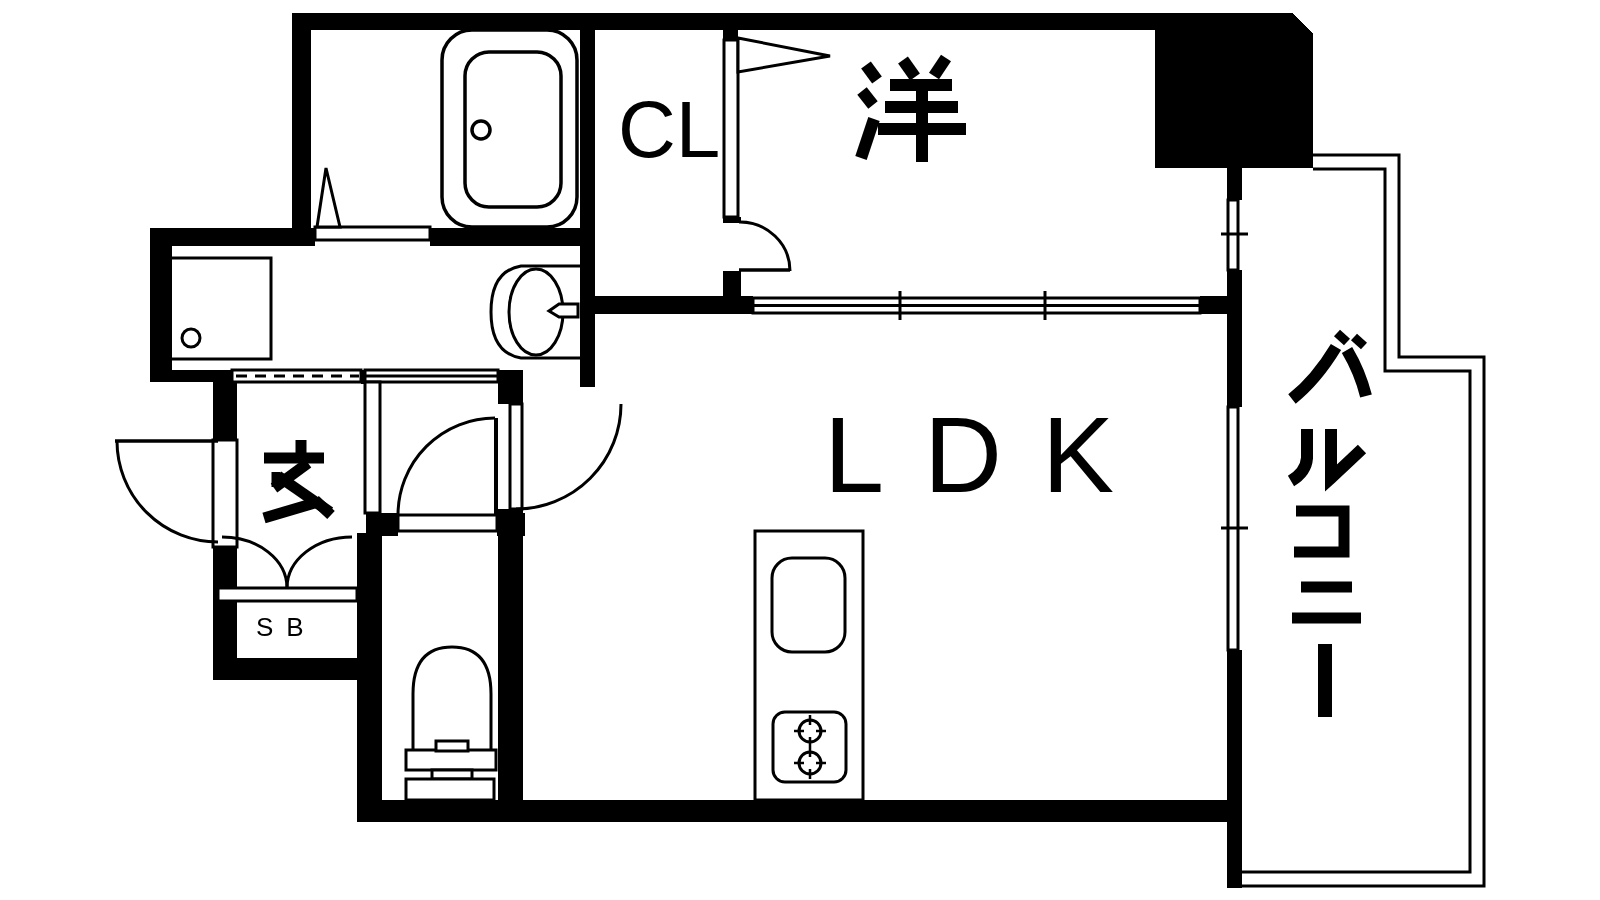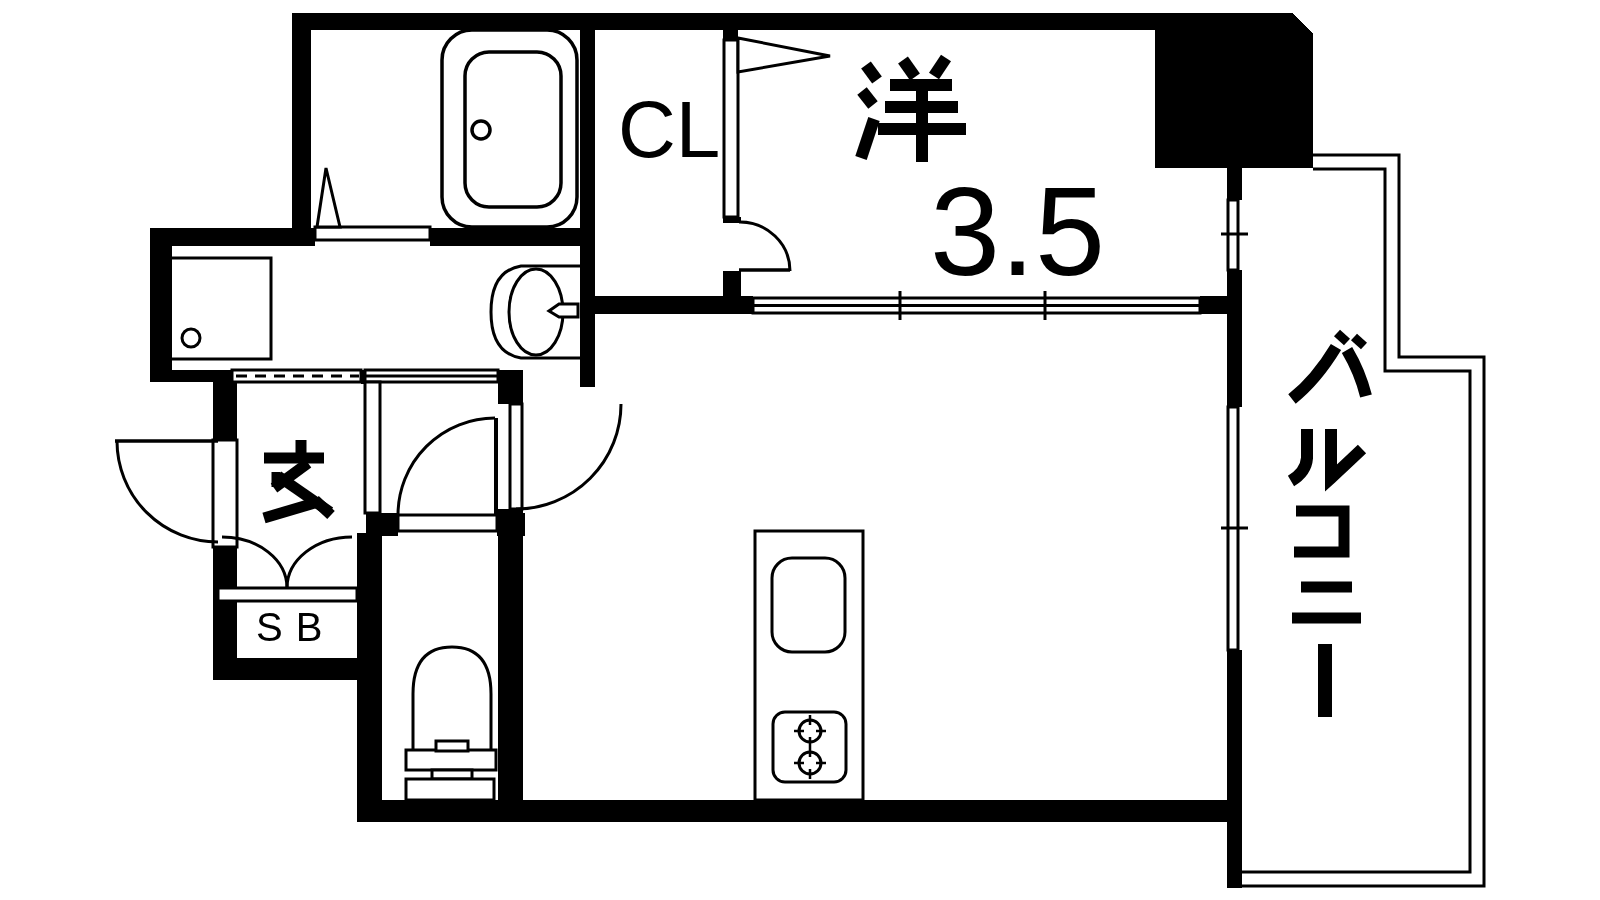--- a/index.html
+++ b/index.html
@@ -4,21 +4,21 @@
 <style>
   html,body{margin:0;padding:0;background:#ffffff;}
   #stage{position:relative;width:1600px;height:900px;background:#fff;overflow:hidden;
          font-family:"Liberation Sans",sans-serif;border-radius:32px;}
   #plan-svg{position:absolute;left:0;top:0;width:1600px;height:900px;}
   .lbl{position:absolute;color:#000;white-space:pre;font-family:"Liberation Sans",sans-serif;}
   #lbl-cl{left:618px;top:87px;width:84px;font-size:80px;line-height:86px;text-align:center;word-break:break-all;}
   #lbl-35{left:930px;top:169px;font-size:126px;line-height:126px;}
   #lbl-ldk{left:824px;top:401px;font-size:108px;line-height:108px;letter-spacing:40px;}
   #lbl-82{left:982px;top:539px;font-size:120px;line-height:120px;}
-  #lbl-sb{left:256px;top:607px;font-size:40px;line-height:40px;letter-spacing:13px;}
+  #lbl-sb{left:256px;top:607px;font-size:26px;line-height:40px;letter-spacing:13px;}
   
   .cjk{color:transparent;}
   #lbl-yo{left:856px;top:52px;font-size:112px;line-height:112px;}
   #lbl-gen{left:255px;top:432px;font-size:90px;line-height:90px;}
   #lbl-balcony{left:1286px;top:330px;font-size:74px;line-height:78px;writing-mode:vertical-rl;}
 </style>
 </head>
 <body>
 
 <div id="stage">
@@ -176,20 +176,20 @@
     <path d="M 1296,511 H 1344 V 552 H 1294" stroke-width="11"></path>
 
     <path d="M 1301,587 H 1352" stroke-width="11"></path>
     <path d="M 1292,618 H 1361" stroke-width="11"></path>
 
     <path d="M 1325,644 V 717" stroke-width="14"></path>
   </g>
 </svg>
 
   <div class="lbl" id="lbl-cl">CL</div>
-  <div class="lbl" id="lbl-35">3.5</div>
+  <div class="lbl" id="lbl-ldk">LDK</div>
   <div class="lbl" id="lbl-sb">SB</div>
 
   <div class="lbl cjk" id="lbl-yo">洋</div>
   <div class="lbl cjk" id="lbl-gen">玄</div>
   <div class="lbl cjk" id="lbl-balcony">バルコニー</div>
 
 </div>
 
 </body></html>

